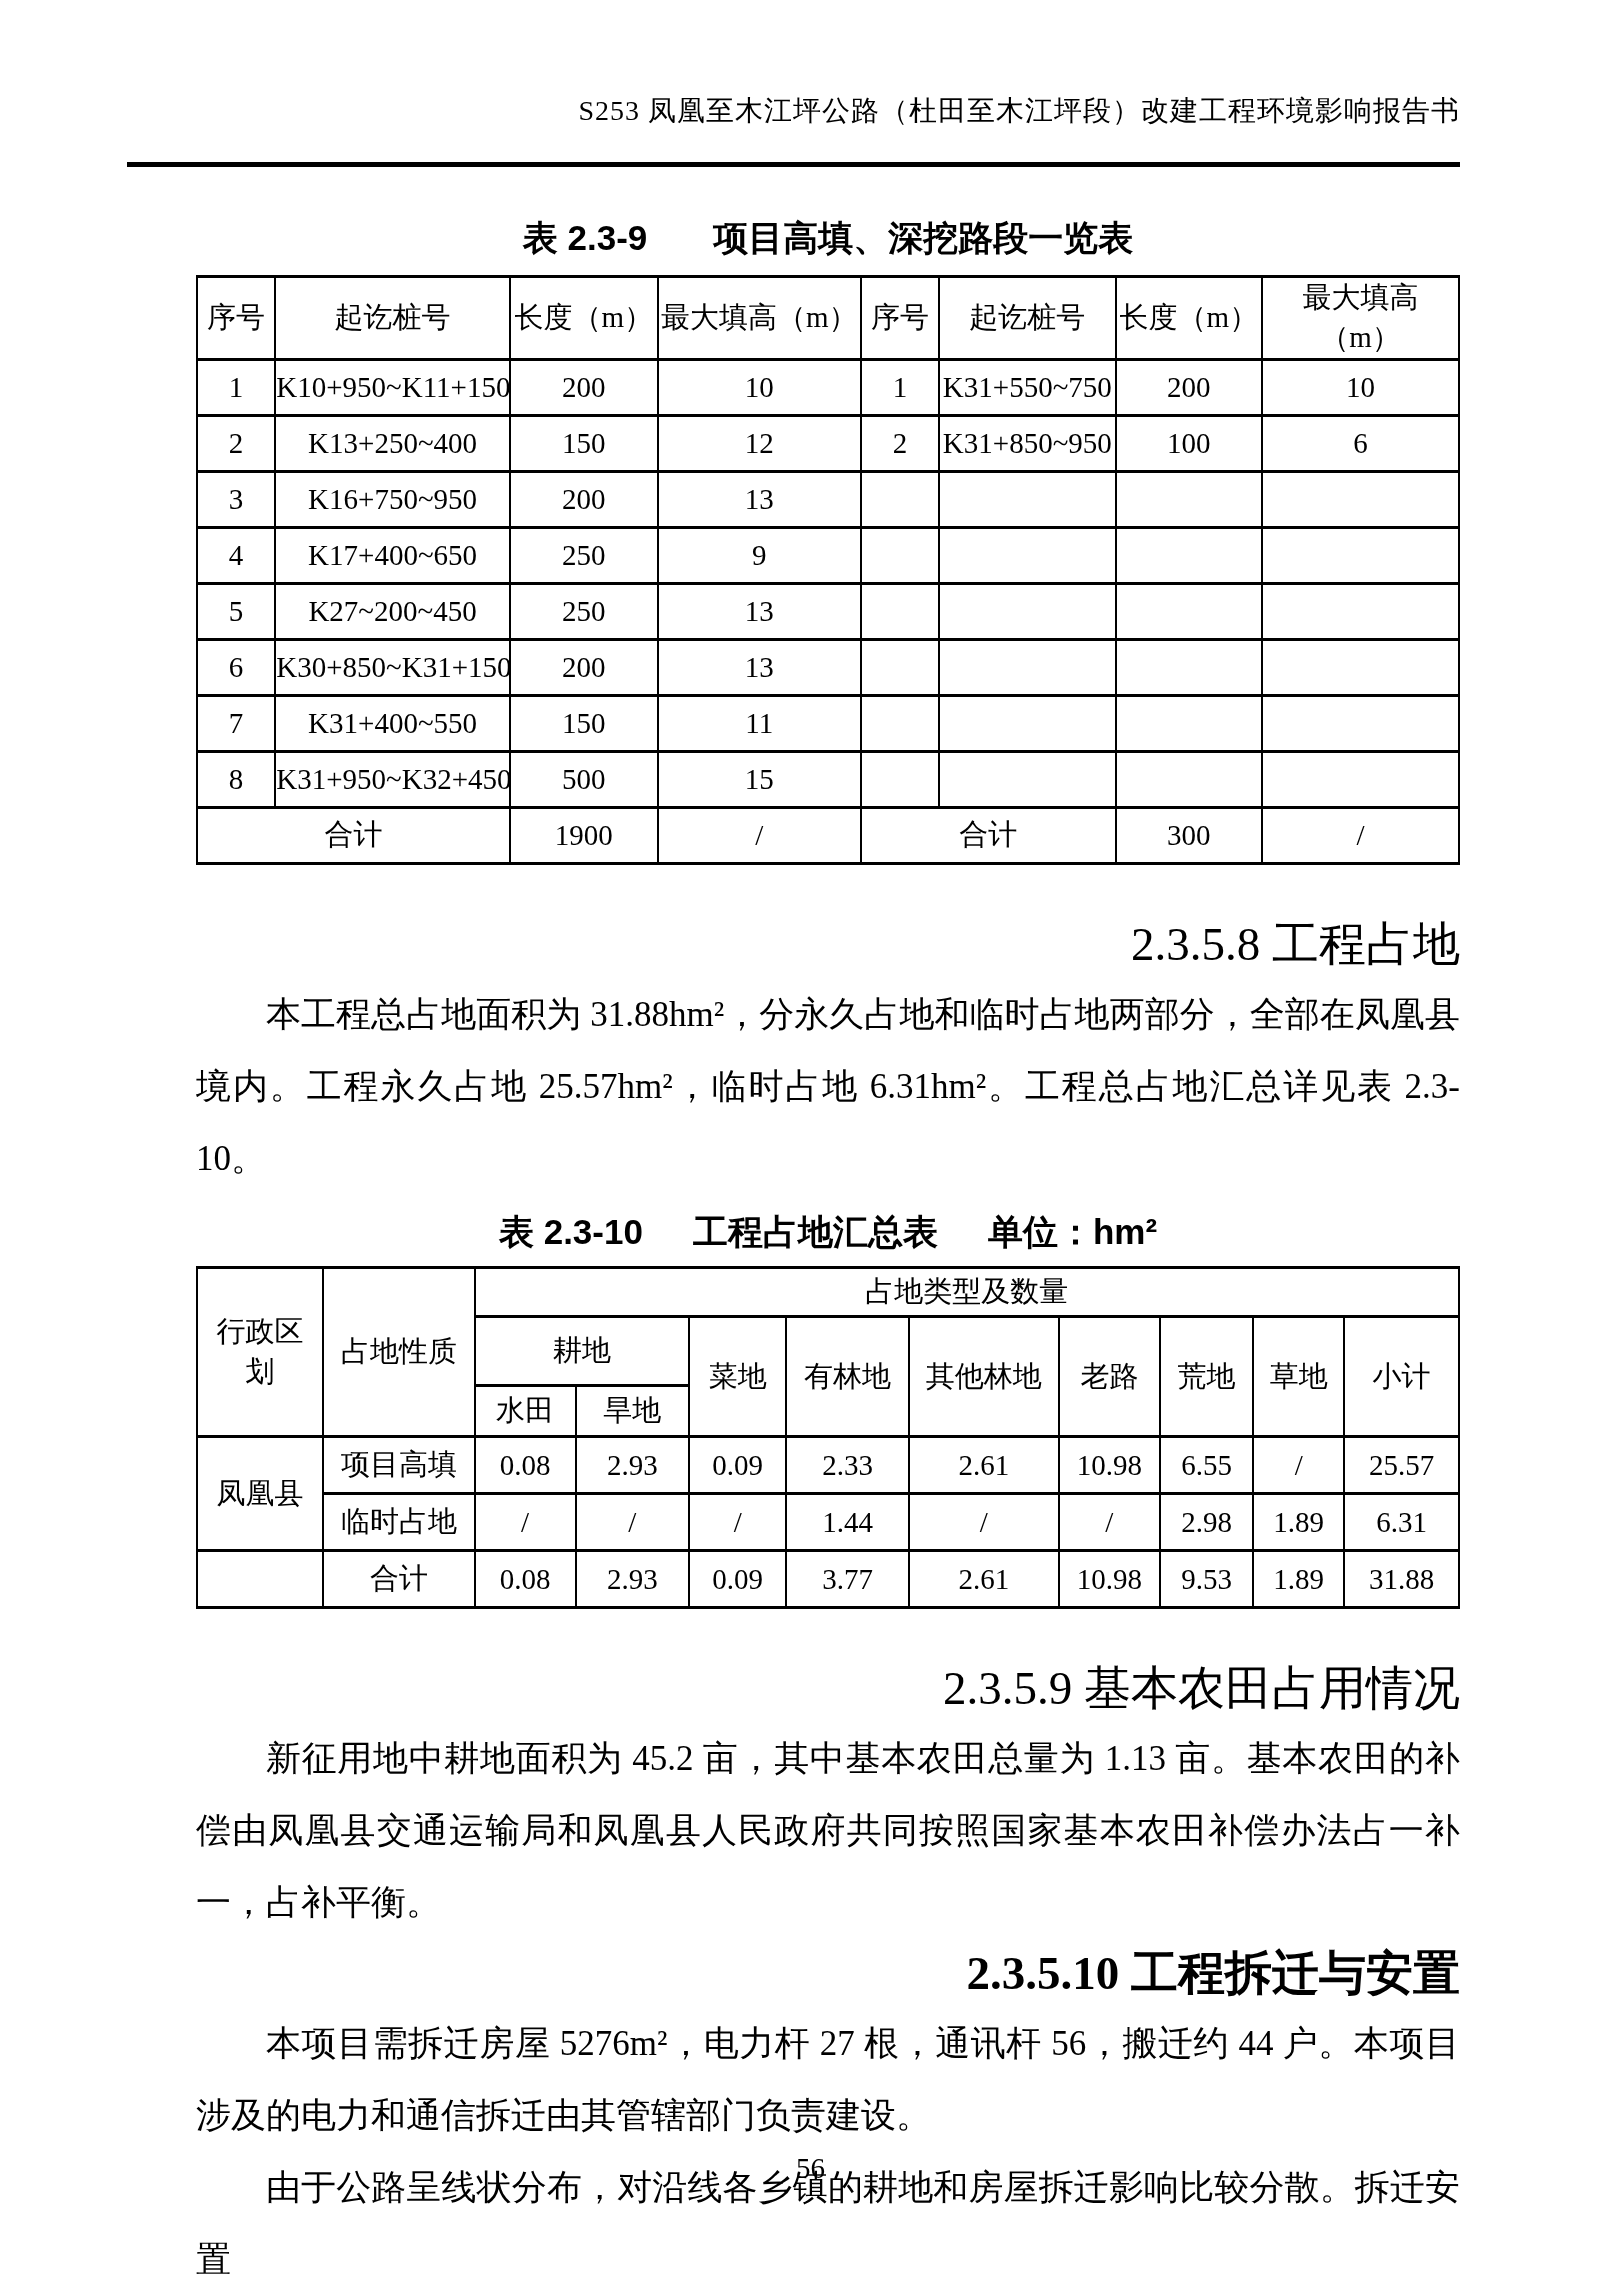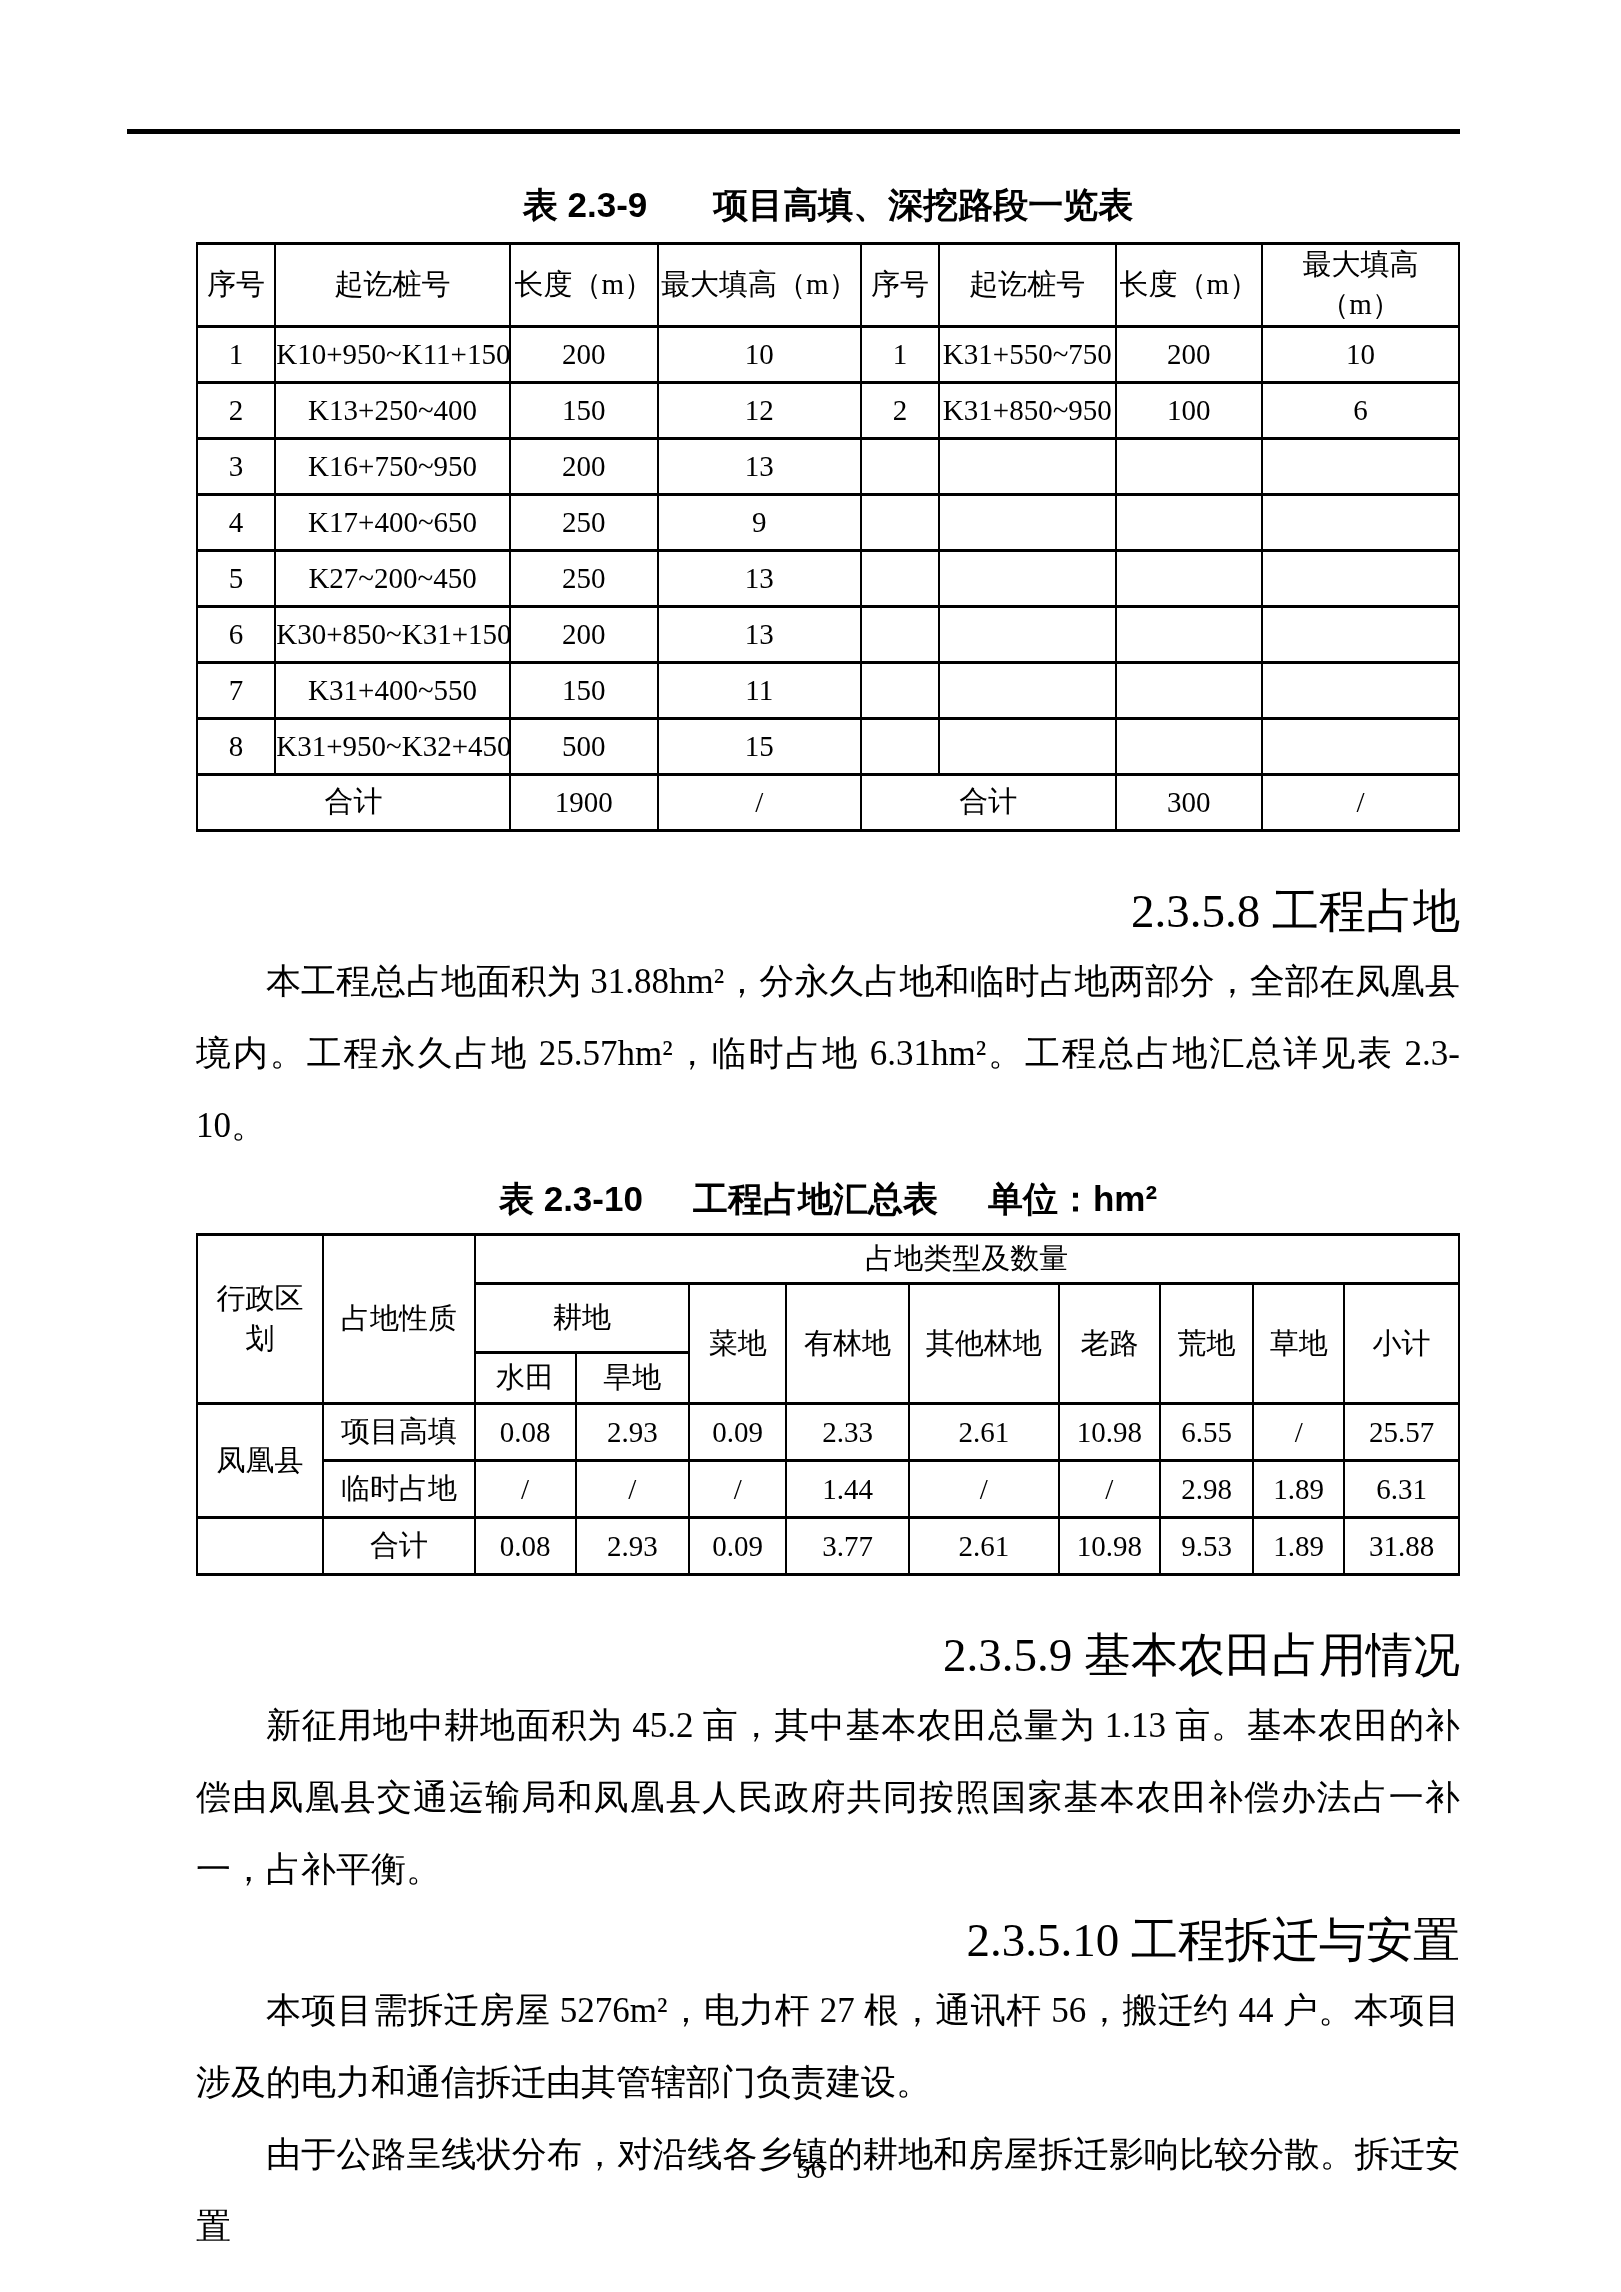--- a/index.html
+++ b/index.html
@@ -53,36 +53,37 @@
   .t2 tr.hr3 { height:51px; }
   .t2 tr.dr  { height:57px; }
   .th-admin { padding:0 18px; }
 
   
   .heading {
     font-size:47px; line-height:69px; margin:45px 0 0 0;
     font-weight:normal;
     text-align:right;
   }
-  .heading-flow { margin-top:0; }
+  .heading-flow { margin-top:0;font-weight:bold; }
   .para {
     font-size:35px; line-height:72px; margin:0;
     text-align:justify; text-indent:2em;
   }
   .page-number {
     position:absolute; top:2152px; left:0; right:0;
     text-align:center; font-size:29px;
   }
 </style>
 </head>
 <body>
 
 <div class="page">
 
   <div class="header">
+    <div class="header-title">S253 凤凰至木江坪公路（杜田至木江坪段）改建工程环境影响报告书</div>
     <div class="header-rule"></div>
   </div>
 
   <div class="content">
 
     <div class="caption caption-1">
       <span>表 2.3-9</span>
       <span>项目高填、深挖路段一览表</span>
     </div>
 

